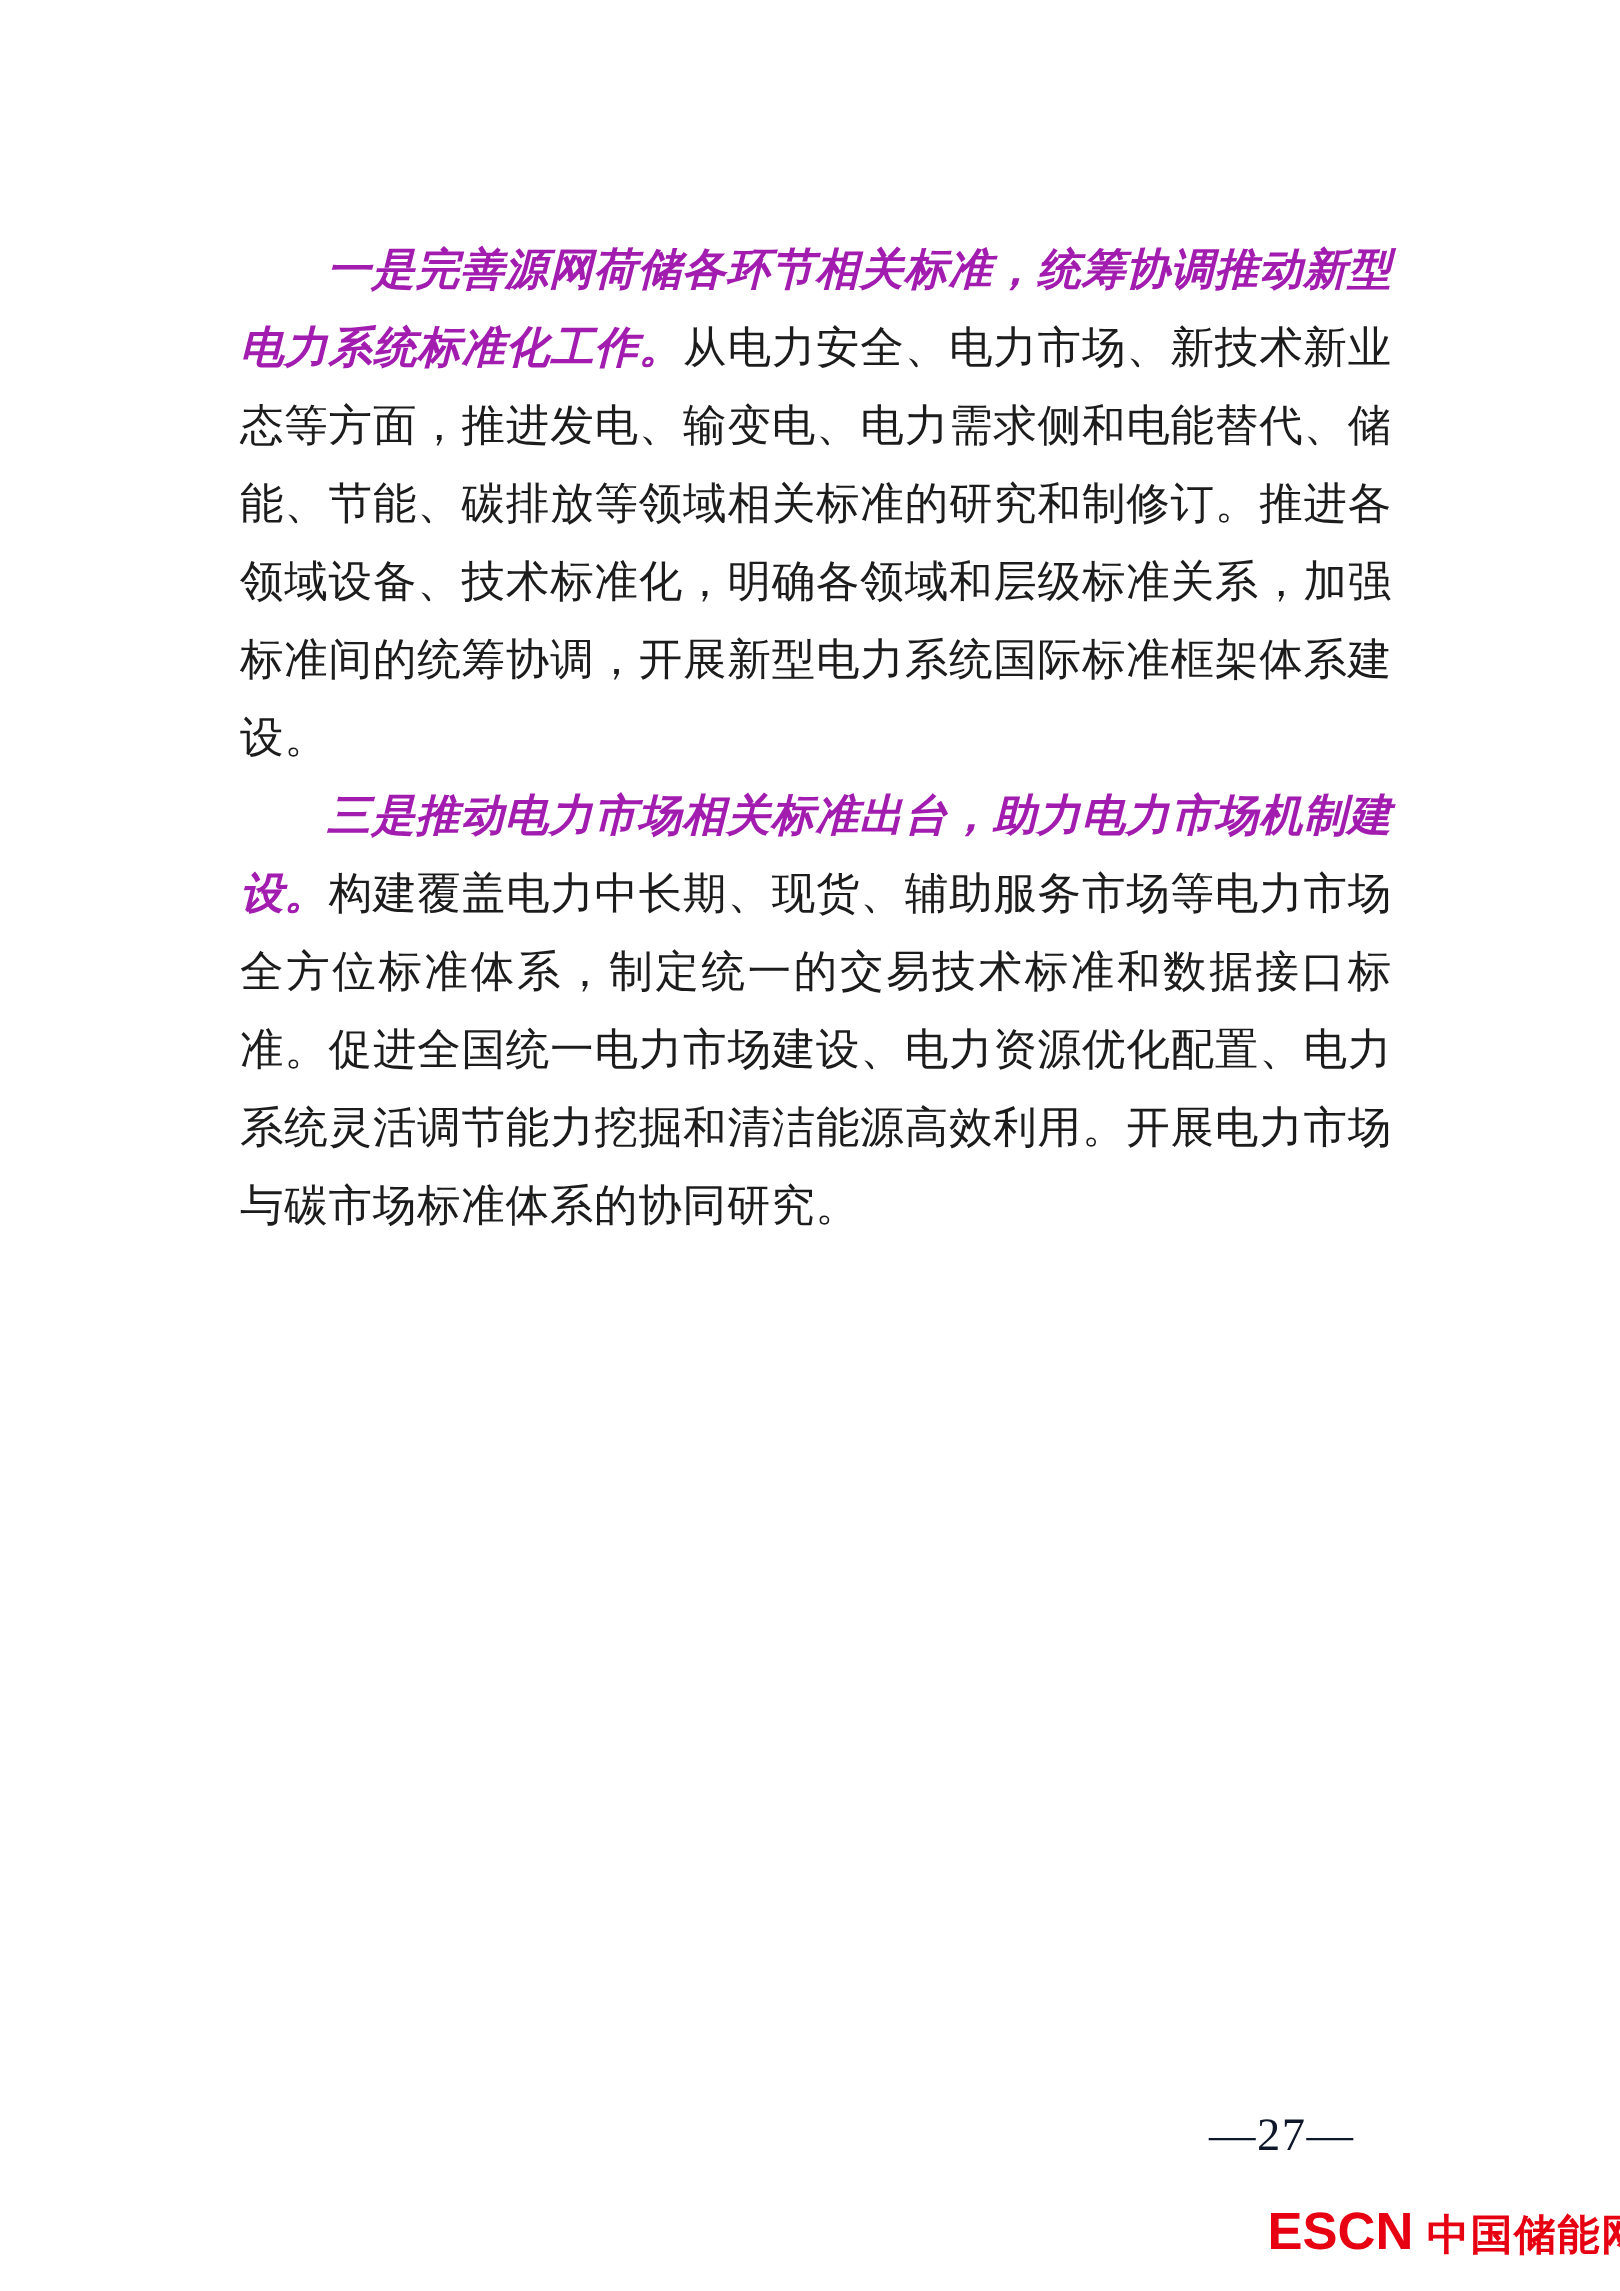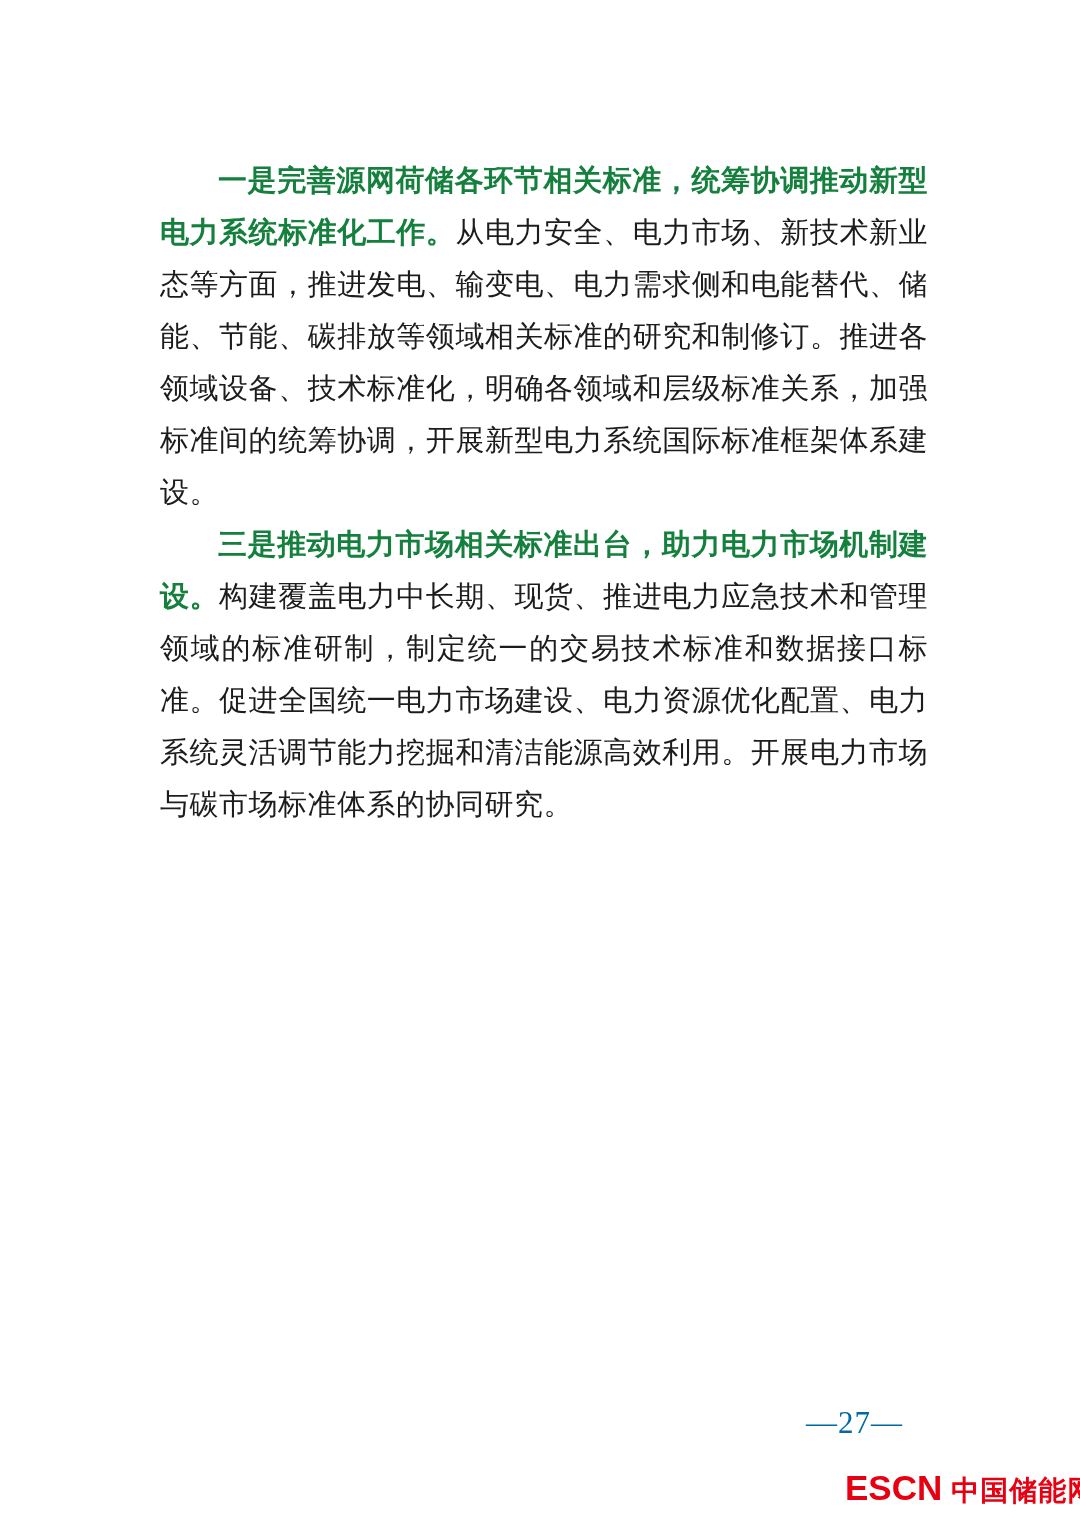--- a/index.html
+++ b/index.html
@@ -33,29 +33,30 @@
     font-size: 29px;
     line-height: 52px;
     letter-spacing: 0.5px;
     color: #1c1c1c;
     text-align: justify;
     text-justify: inter-character;
     text-indent: 2em;
   }
   .para .lead {
     font-weight: bold;
-    color: #15803d;
+    color: #a21caf;
+    font-style: italic;
   }
   .page-number {
     position: absolute;
     left: 806px;
     top: 1406px;
     font-size: 31px;
     line-height: 34px;
-    color: #0369a1;
+    color: #0f172a;
     letter-spacing: 1px;
     font-family: "Liberation Serif", "DejaVu Serif", serif;
   }
   .logo {
     position: absolute;
     left: 845px;
     top: 1470px;
     display: flex;
     align-items: baseline;
     gap: 9px;
@@ -77,21 +78,21 @@
     letter-spacing: 1px;
   }
 </style>
 </head>
 <body>
 
 <div class="page">
 
   <div class="text-block">
     <p class="para"><span class="lead">一是完善源网荷储各环节相关标准，统筹协调推动新型电力系统标准化工作。</span><span class="body-text">从电力安全、电力市场、新技术新业态等方面，推进发电、输变电、电力需求侧和电能替代、储能、节能、碳排放等领域相关标准的研究和制修订。推进各领域设备、技术标准化，明确各领域和层级标准关系，加强标准间的统筹协调，开展新型电力系统国际标准框架体系建设。</span></p>
-    <p class="para"><span class="lead">三是推动电力市场相关标准出台，助力电力市场机制建设。</span><span class="body-text">构建覆盖电力中长期、现货、推进电力应急技术和管理领域的标准研制，制定统一的交易技术标准和数据接口标准。促进全国统一电力市场建设、电力资源优化配置、电力系统灵活调节能力挖掘和清洁能源高效利用。开展电力市场与碳市场标准体系的协同研究。</span></p>
+    <p class="para"><span class="lead">三是推动电力市场相关标准出台，助力电力市场机制建设。</span><span class="body-text">构建覆盖电力中长期、现货、辅助服务市场等电力市场全方位标准体系，制定统一的交易技术标准和数据接口标准。促进全国统一电力市场建设、电力资源优化配置、电力系统灵活调节能力挖掘和清洁能源高效利用。开展电力市场与碳市场标准体系的协同研究。</span></p>
   </div>
 
   <div class="page-number">—27—</div>
 
   <div class="logo">
     <span class="logo-escn">ESCN</span>
     <span class="logo-cn">中国储能网</span>
   </div>
 
 </div>

